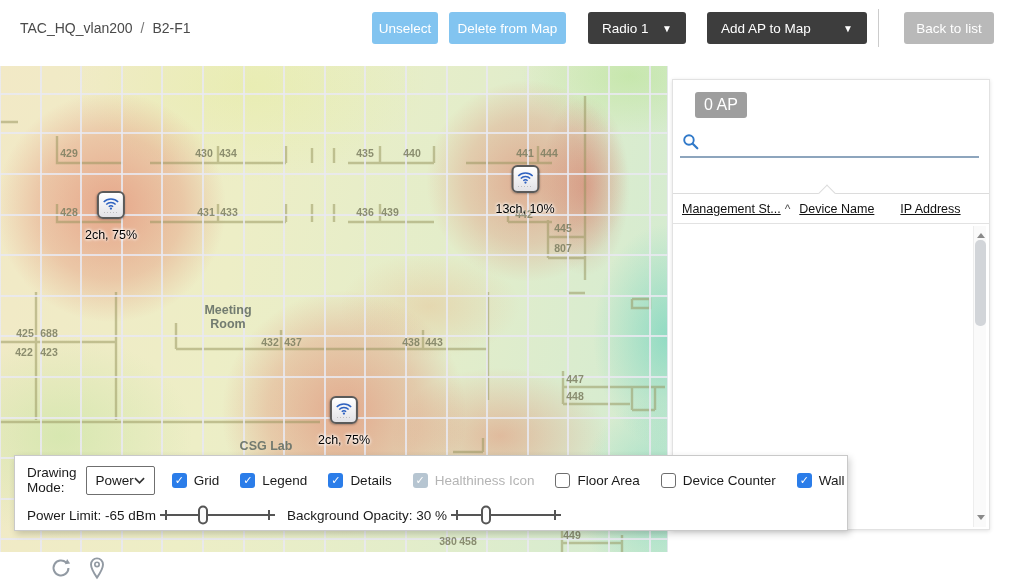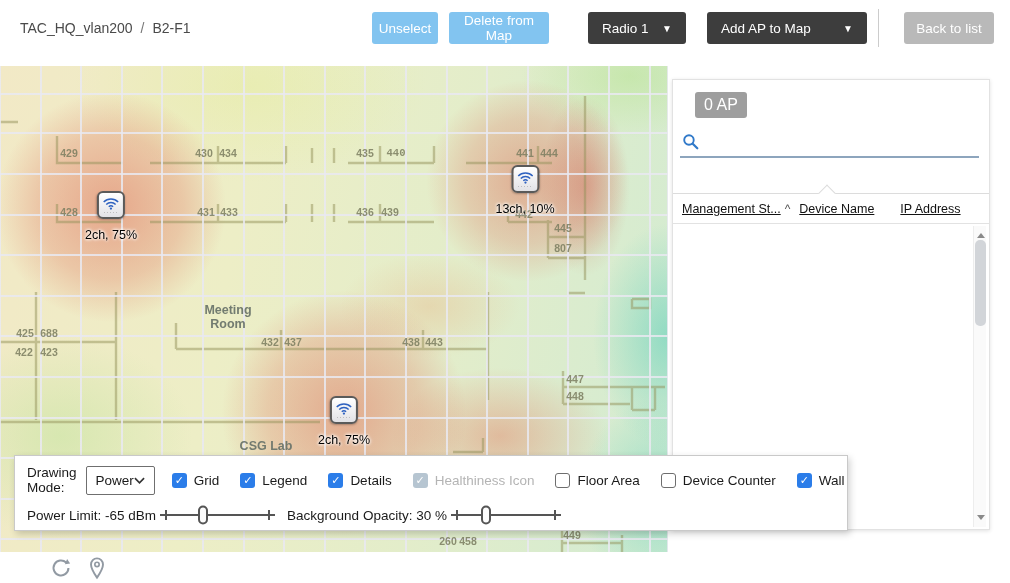--- a/index.html
+++ b/index.html
@@ -13,21 +13,21 @@
   .header { position:absolute; left:0; top:0; width:1010px; height:66px; background:#fff; z-index:30; }
   .breadcrumb { position:absolute; left:20px; top:20px; font-size:14px; color:#4a4a4a; }
   .breadcrumb .sep { margin:0 8px; color:#777; }
   .btn { position:absolute; top:12px; height:32px; border:none; border-radius:3px;
          color:#fff; font-size:13.5px; font-family:inherit; cursor:pointer;
          display:flex; align-items:center; justify-content:center; }
   .btn-blue { background:#82c4f0; }
   .btn-dark { background:#3d3d3d; justify-content:space-between; padding:0 14px; }
   .btn-gray { background:#b9b9b9; }
   #b-unselect { left:372px; width:66px; }
-  #b-delete   { left:449px; width:100px; }
+  #b-delete   { left:449px; width:117px; }
   #b-radio    { left:588px; width:98px; }
   #b-addap    { left:707px; width:160px; }
   #b-back     { left:904px; width:90px; }
   .caret { font-size:10px; margin-left:10px; }
   .hdr-divider { position:absolute; left:878px; top:9px; width:1px; height:38px; background:#ccc; }
 
   
   .map { position:absolute; left:0; top:66px; width:668px; height:486px; z-index:1;
     background:
       radial-gradient(circle 160px at 111px 141px, rgba(222,104,84,0.52) 0%, rgba(222,104,84,0.28) 45%, rgba(222,104,84,0) 72%),
@@ -173,21 +173,21 @@
              M563,305 V338 M563,321 H665 M563,338 H630 M632,321 V344 M632,344 H655 M655,321 V344
              M0,356 H320 M453,386 H483 M483,372 V386
              M562,464 V486 M562,477 H622 M622,469 V486 M0,56 H18" fill="none" stroke="rgba(148,146,90,0.5)" stroke-width="2.4"></path>
   </svg>
   <div class="grid-overlay"></div>
   <div class="room-layer">
       <span class="room-label" style="left: 69px; top: 87px;">429</span>
       <span class="room-label" style="left: 204px; top: 87px;">430</span>
       <span class="room-label" style="left: 228px; top: 87px;">434</span>
       <span class="room-label" style="left: 365px; top: 87px;">435</span>
-      <span class="room-label" style="left: 396px; top: 87px; font-family: Liberation Mono, monospace;">440</span>
+      <span class="room-label" style="left: 412px; top: 87px;">440</span>
       <span class="room-label" style="left: 525px; top: 87px;">441</span>
       <span class="room-label" style="left: 549px; top: 87px;">444</span>
       <span class="room-label" style="left: 69px; top: 146px;">428</span>
       <span class="room-label" style="left: 206px; top: 146px;">431</span>
       <span class="room-label" style="left: 229px; top: 146px;">433</span>
       <span class="room-label" style="left: 365px; top: 146px;">436</span>
       <span class="room-label" style="left: 390px; top: 146px;">439</span>
       <span class="room-label" style="left: 524px; top: 148px;">442</span>
       <span class="room-label" style="left: 563px; top: 162px;">445</span>
       <span class="room-label" style="left: 563px; top: 182px;">807</span>
@@ -195,21 +195,21 @@
       <span class="room-label" style="left: 49px; top: 267px;">688</span>
       <span class="room-label" style="left: 24px; top: 286px;">422</span>
       <span class="room-label" style="left: 49px; top: 286px;">423</span>
       <span class="room-label" style="left: 270px; top: 276px;">432</span>
       <span class="room-label" style="left: 293px; top: 276px;">437</span>
       <span class="room-label" style="left: 411px; top: 276px;">438</span>
       <span class="room-label" style="left: 434px; top: 276px;">443</span>
       <span class="room-label" style="left: 575px; top: 313px;">447</span>
       <span class="room-label" style="left: 575px; top: 330px;">448</span>
       <span class="room-label" style="left: 572px; top: 469px;">449</span>
-      <span class="room-label" style="left: 448px; top: 475px;">260</span>
+      <span class="room-label" style="left: 448px; top: 475px;">380</span>
       <span class="room-label" style="left: 468px; top: 475px;">458</span>
       <span class="room-label area-label" style="left: 228px; top: 251px;">Meeting
 Room</span>
       <span class="room-label area-label" style="left: 266px; top: 380px;">CSG Lab</span>
     </div>
   <div class="ap-layer">
   <div class="ap" style="left: 111px; top: 141px;">
     <div class="ap-box">
       <svg viewBox="0 0 24 18">
         <path d="M2 7 a14 14 0 0 1 20 0" fill="none" stroke="#2f62c0" stroke-width="2"></path>

